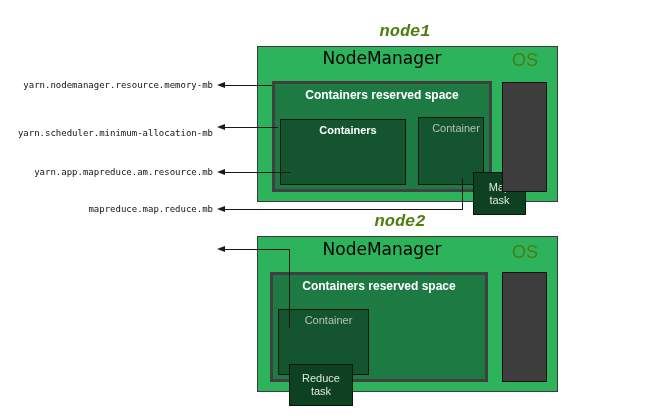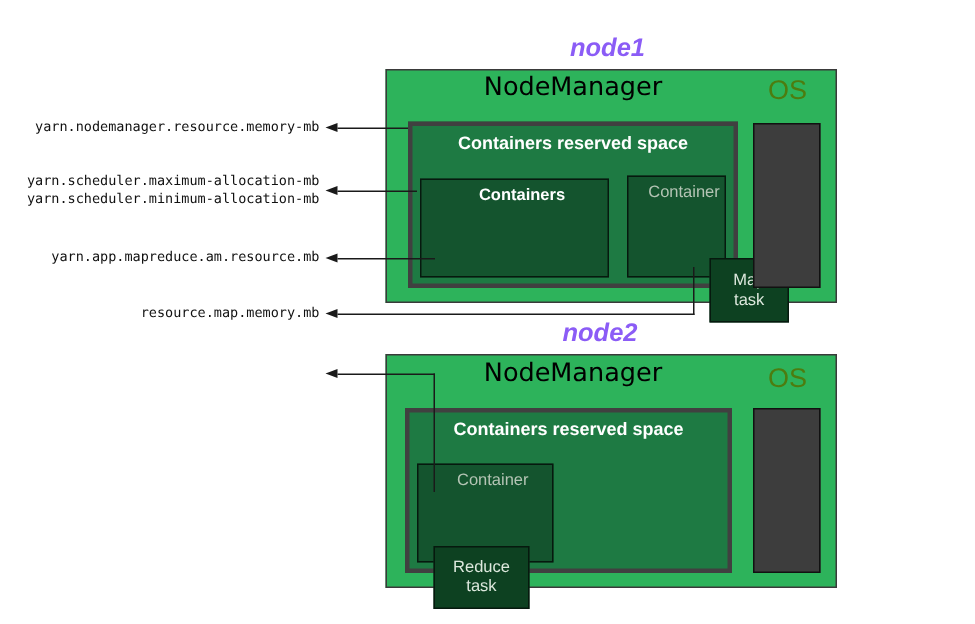--- a/index.html
+++ b/index.html
@@ -7,22 +7,22 @@
     position:relative; width:650px; height:416px; background:#ffffff;
     font-family:"Liberation Sans", sans-serif; overflow:hidden;
   }
   
   .node-box {
     position:absolute; background:var(--node-green);
     border:1px solid #3a3a3a; box-sizing:border-box;
   }
   .node-title {
     position:absolute; text-align:center;
-    font-family:Liberation Sans, sans-serif;
-    font-style:italic; font-weight:bold; font-size:17px; color:#8b5cf6;
+    font-family:Liberation Mono, monospace;
+    font-style:italic; font-weight:bold; font-size:17px; color:#4d7c0f;
   }
   .nm-label {
     position:absolute; text-align:center;
     font-family:"DejaVu Sans", sans-serif;
     font-size:17px; color:#000;
   }
   .os-label {
     position:absolute; text-align:center;
     font-family:Liberation Sans, sans-serif;
     font-size:18px; color:#4d7c0f;
@@ -114,24 +114,23 @@
       <div class="task-box" style="left:10px; top:54px; width:64px; height:42px;">
         <span>Reduce</span>
         <span>task</span>
       </div>
     </div>
   </div>
 
   <div class="os-rect" style="left:502px; top:272px; width:45px; height:110px;"></div>
 
   <div class="cfg" style="top:80px;">yarn.nodemanager.resource.memory-mb</div>
-  <div class="cfg" style="top:116px;">yarn.scheduler.maximum-allocation-mb</div>
   <div class="cfg" style="top:128px;">yarn.scheduler.minimum-allocation-mb</div>
   <div class="cfg" style="top:167px;">yarn.app.mapreduce.am.resource.mb</div>
-  <div class="cfg" style="top:204px;">resource.map.memory.mb</div>
+  <div class="cfg" style="top:204px;">mapreduce.map.reduce.mb</div>
 
   <div class="arrowhead" style="left:217px; top:82px;"></div>
   <div class="hline" style="left:225px; top:85px; width:47px;"></div>
 
   <div class="arrowhead" style="left:217px; top:124px;"></div>
   <div class="hline" style="left:225px; top:127px; width:53px;"></div>
 
   <div class="arrowhead" style="left:217px; top:169px;"></div>
   <div class="hline" style="left:225px; top:172px; width:65px;"></div>
 

